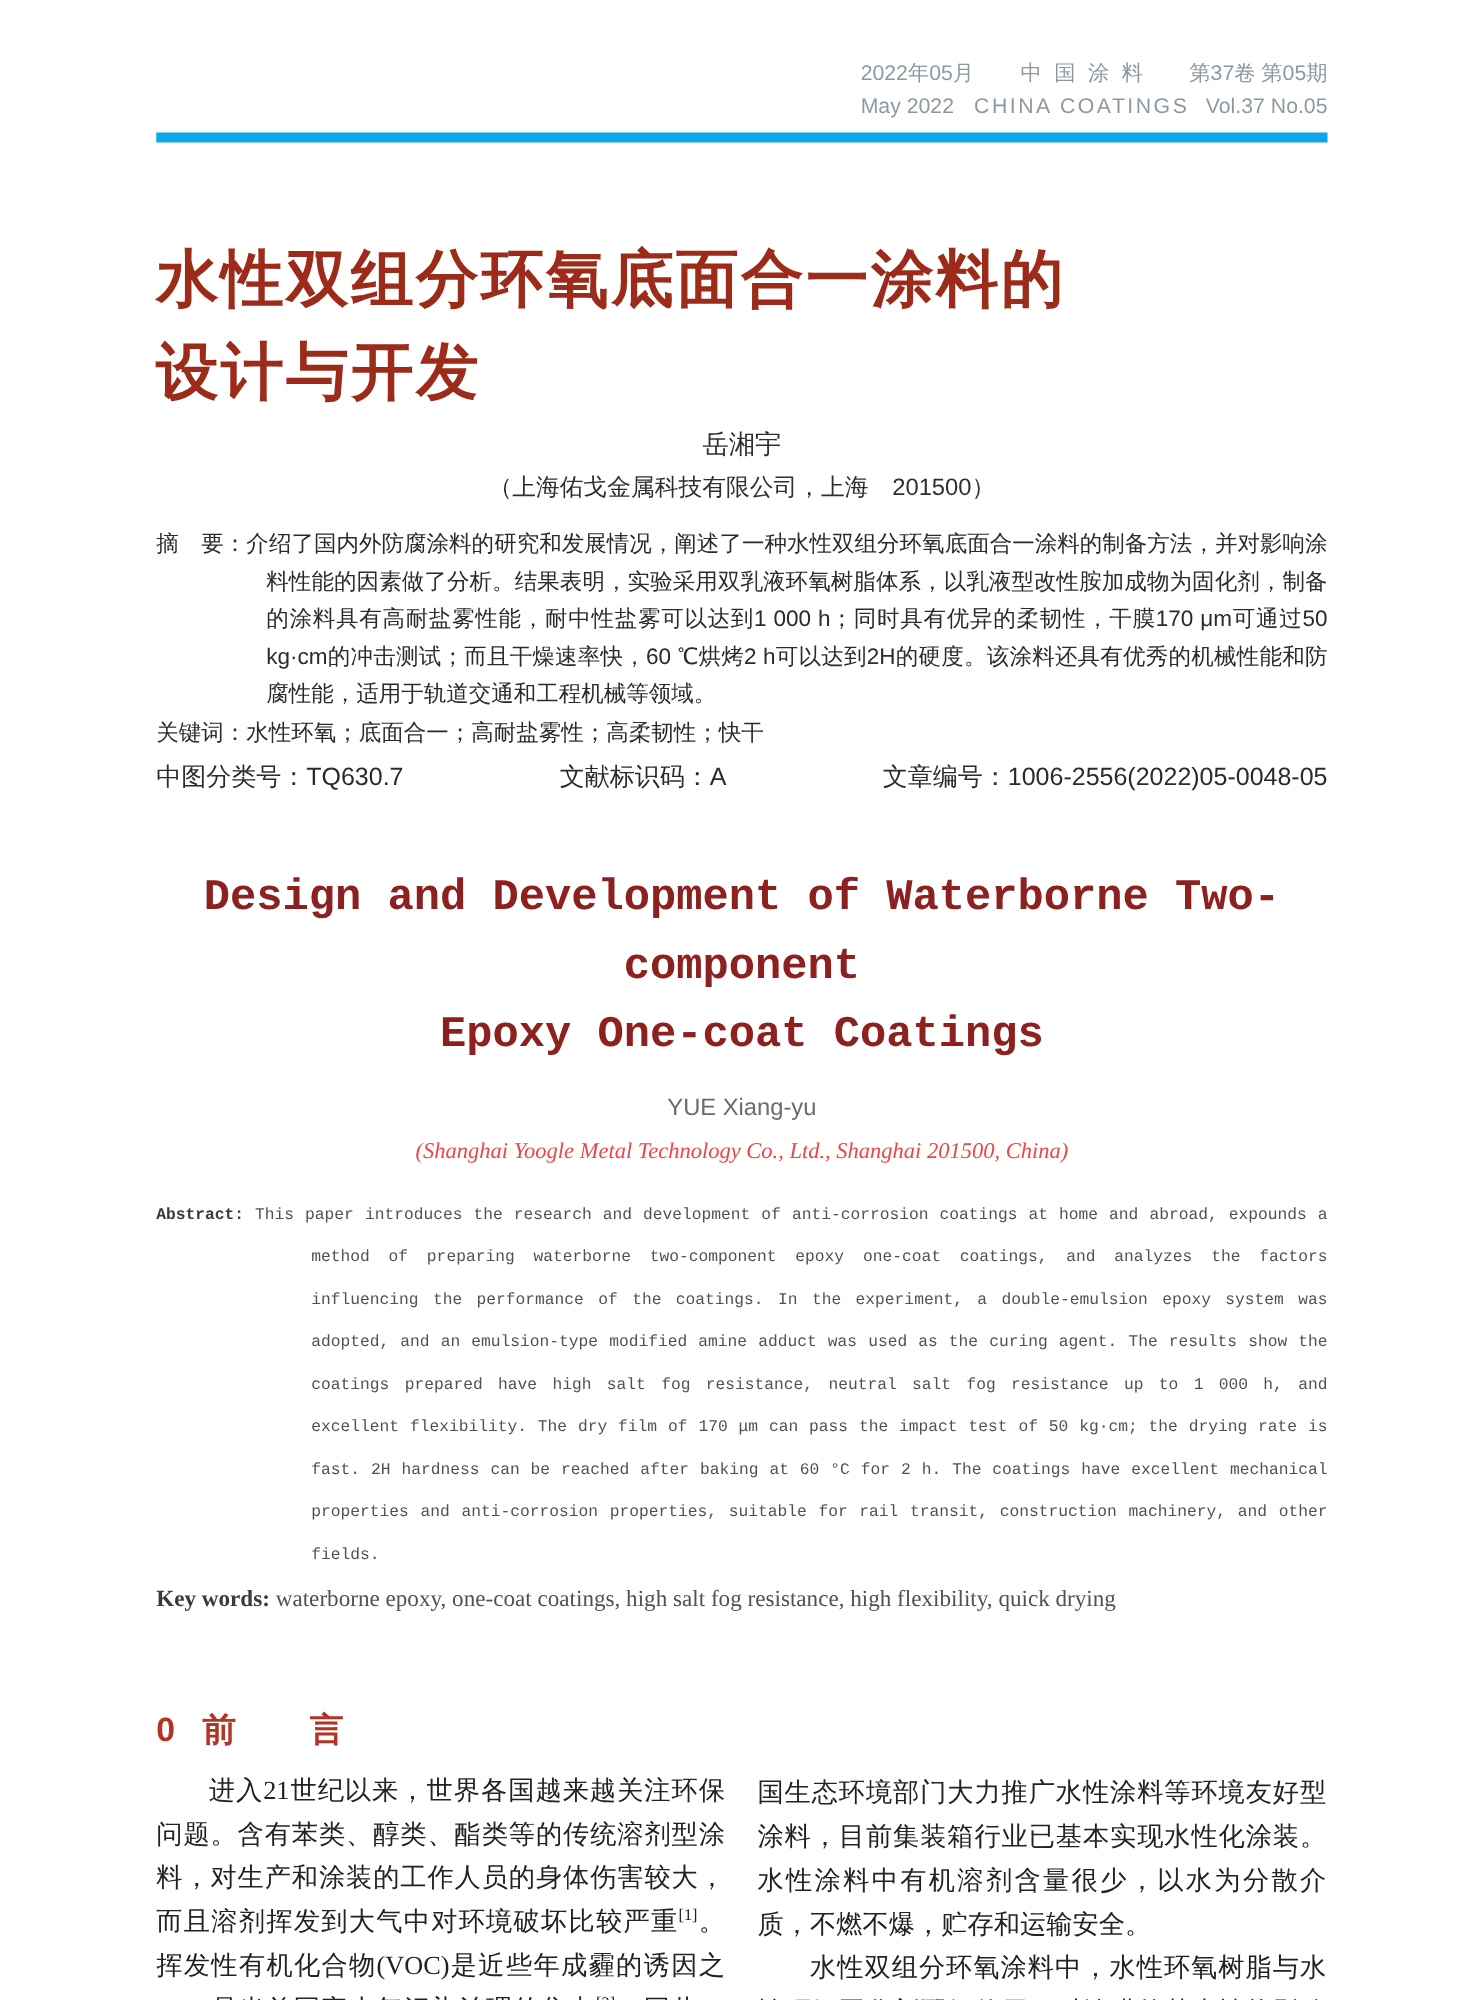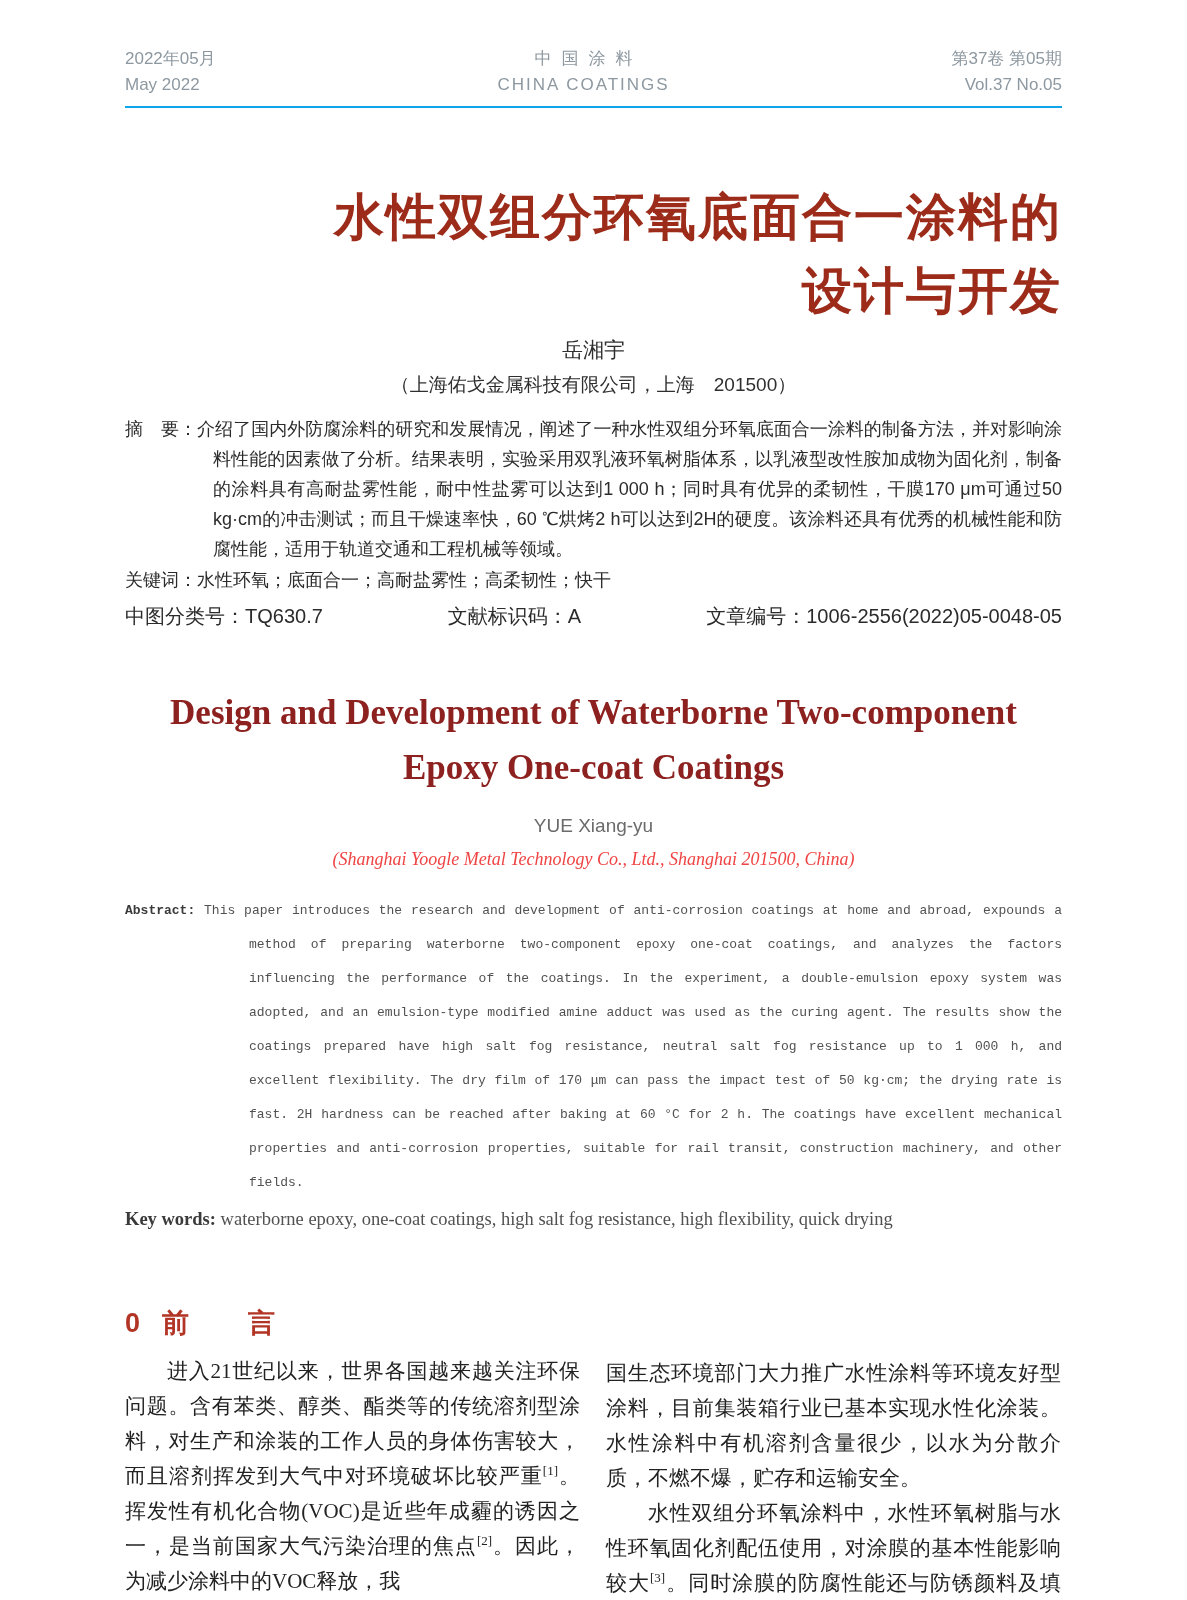--- a/index.html
+++ b/index.html
@@ -1,39 +1,39 @@
 <!DOCTYPE html>
 <html><head>
 <meta charset="utf-8">
 <style>
   html,body{margin:0;padding:0;background:#ffffff;}
   body{width:1187px;height:1600px;font-family:"Liberation Sans",sans-serif;color:#242424;}
   .page{box-sizing:border-box;width:1187px;height:1600px;padding:46px 125px 34px;display:flex;flex-direction:column;background:#ffffff;}
 
   
-  .jheader{display:flex;justify-content:space-between;align-items:flex-end;color:#8d98a0;font-size:17px;line-height:26px;border-bottom:2px solid #0ea5e9;padding-bottom:8px;}
+  .jheader{display:flex;justify-content:flex-end;align-items:flex-end;color:#8d98a0;font-size:17px;line-height:26px;border-bottom:8px solid #0ea5e9;padding-bottom:8px;}
   .jheader .col{display:flex;flex-direction:column;}
   .jheader .center{text-align:center;}
   .jheader .right{text-align:right;}
   .jname-cn{letter-spacing:10px;text-indent:10px;font-family:Liberation Serif, serif;}
   .jname-en{letter-spacing:2px;}
 
   
-  .title-cn{margin-top:72px;text-align:right;color:#9c2b1a;font-weight:700;font-size:50px;line-height:74px;letter-spacing:2px;}
+  .title-cn{margin-top:72px;text-align:left;color:#9c2b1a;font-weight:700;font-size:50px;line-height:74px;letter-spacing:2px;}
   .author-cn{margin-top:8px;text-align:center;font-size:21px;color:#2f2f2f;line-height:28px;}
   .affil-cn{margin-top:8px;text-align:center;font-size:19px;color:#2f2f2f;line-height:26px;}
 
   
   .abs-cn{margin:16px 0 0;font-size:18px;line-height:30px;color:#2b2b2b;text-align:justify;padding-left:88px;text-indent:-88px;}
   .kw-cn{margin:1px 0 0;font-size:18px;line-height:30px;color:#2b2b2b;}
   .class-row{margin-top:8px;display:flex;justify-content:space-between;font-size:20px;line-height:26px;color:#2b2b2b;}
   .doi-line{margin-top:12px;font-family:"Liberation Serif",serif;font-size:18px;line-height:24px;color:#333333;}
 
   
-  .title-en{margin-top:56px;text-align:center;font-family:Liberation Serif, serif;font-weight:700;color:#8d2120;font-size:35px;line-height:55px;}
+  .title-en{margin-top:56px;text-align:center;font-family:Liberation Mono, monospace;font-weight:700;color:#8d2120;font-size:35px;line-height:55px;}
   .author-en{margin-top:18px;text-align:center;font-size:19px;color:#6b6b6b;line-height:26px;}
   .affil-en{margin-top:8px;text-align:center;font-family:"Liberation Serif",serif;font-style:italic;font-size:18px;color:#ef4444;line-height:25px;}
   .abs-en{margin:22px 0 0;font-family:Liberation Mono, monospace;font-size:13px;line-height:34px;color:#515151;text-align:justify;padding-left:124px;text-indent:-124px;}
   .abs-en b{color:#3a3a3a;font-style:normal;}
   .kw-en{margin:3px 0 0;font-family:"Liberation Serif",serif;font-size:18.5px;line-height:32px;color:#515151;}
   .kw-en b{color:#3a3a3a;}
 
   
   .columns{margin-top:72px;display:flex;gap:26px;}
   .colL,.colR{width:455px;}

